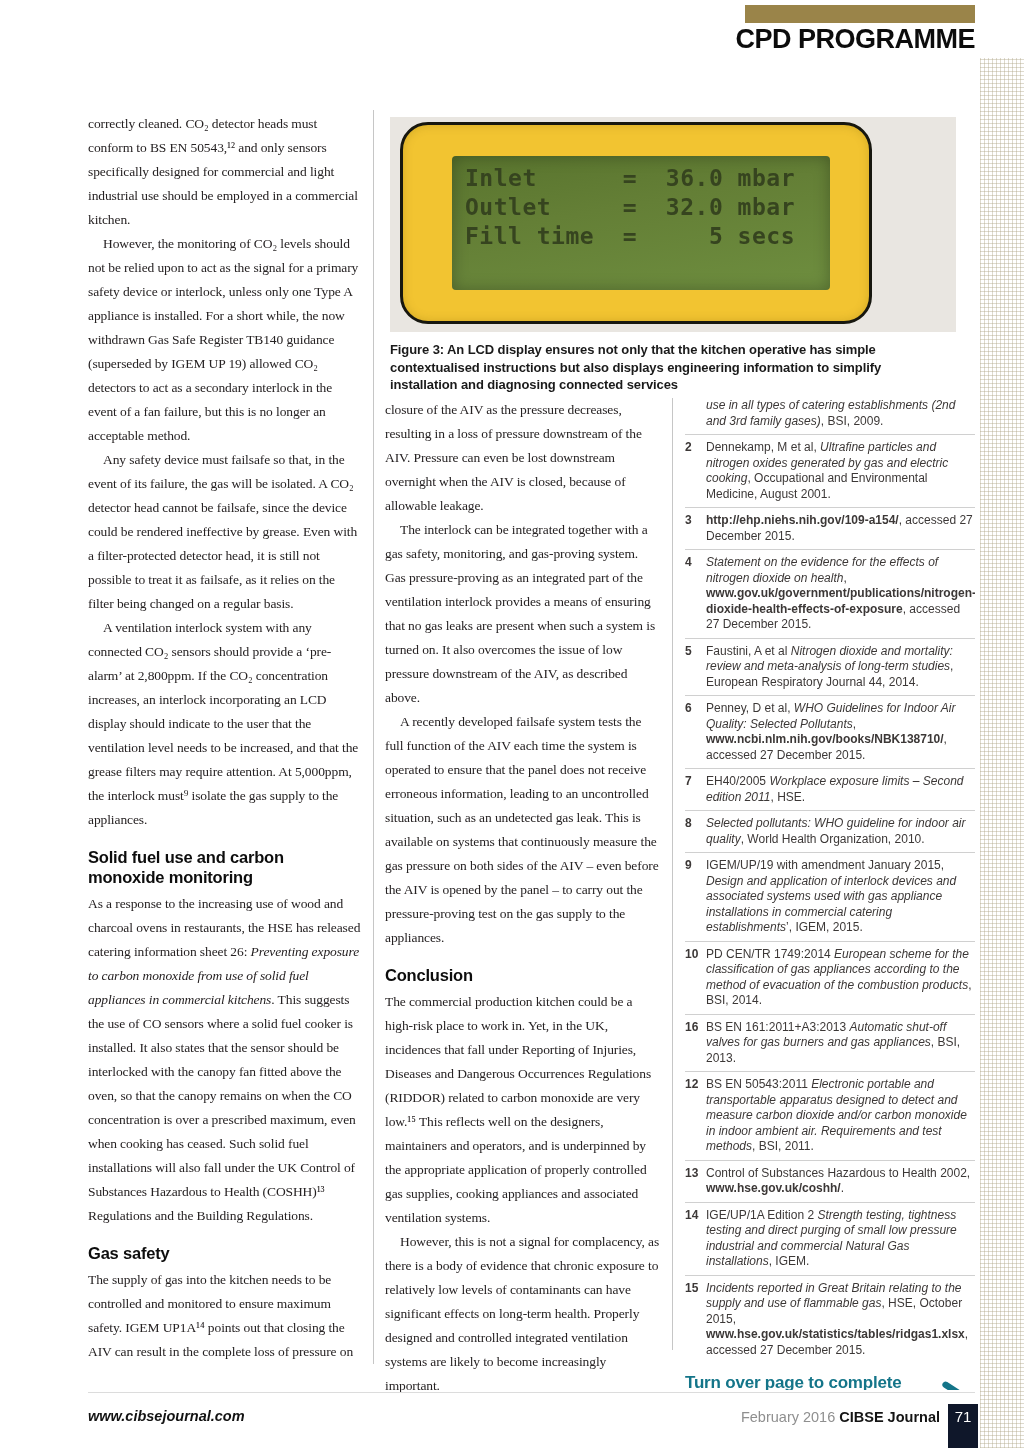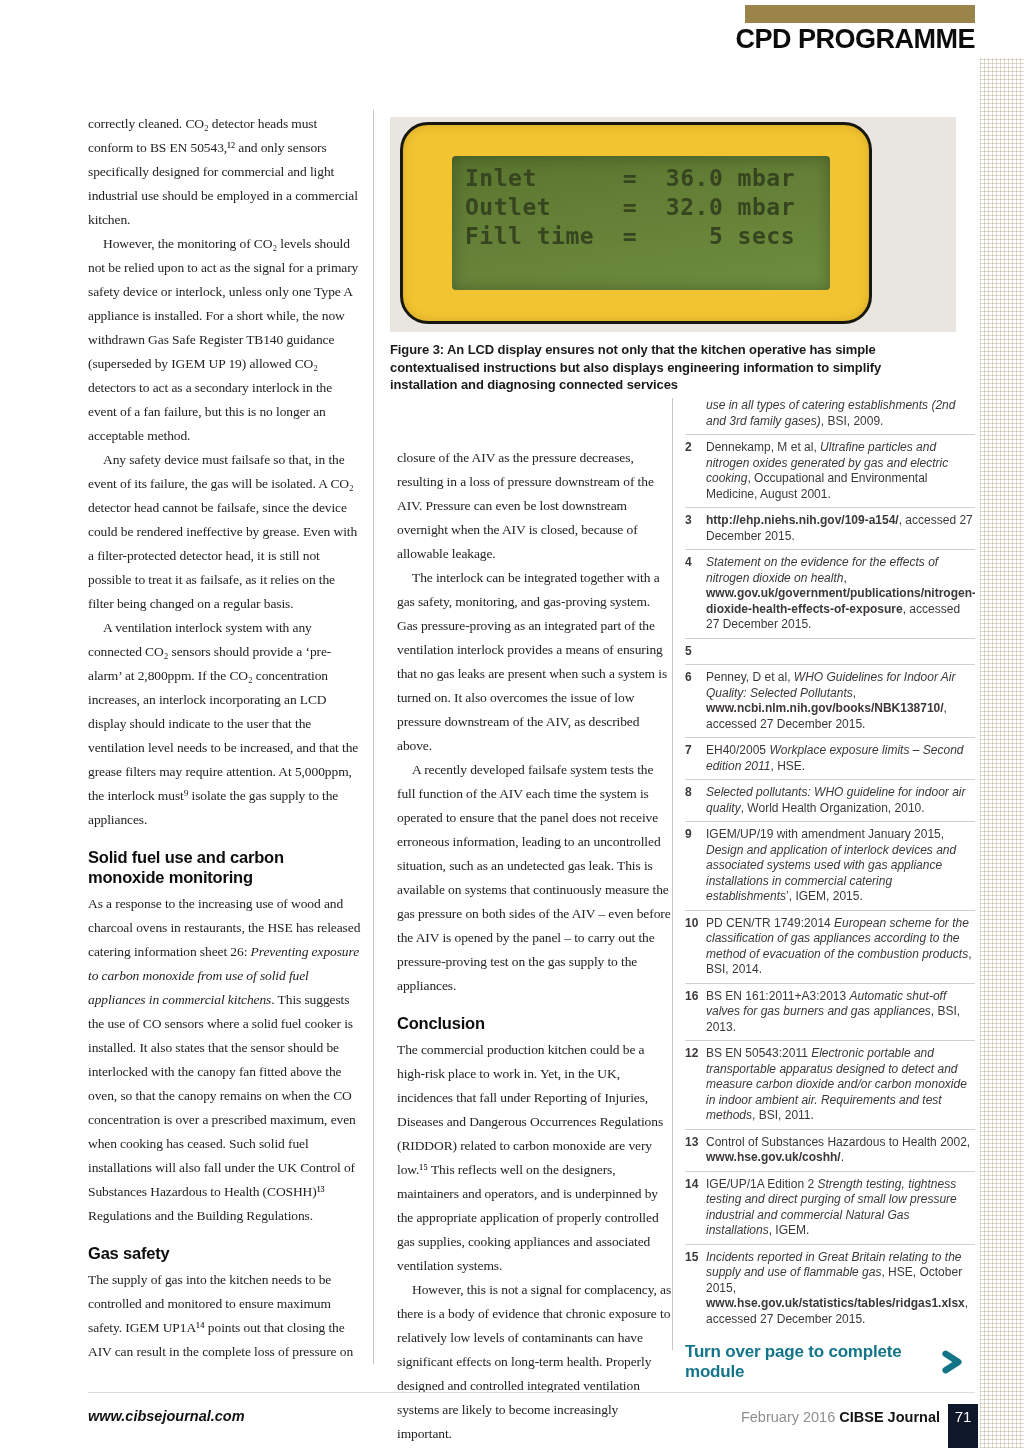--- a/index.html
+++ b/index.html
@@ -30,21 +30,21 @@
     font-family:"DejaVu Sans Mono",monospace;font-weight:bold;font-size:23px;line-height:29px;
     color:#36441f;white-space:pre;letter-spacing:0.5px;
   }
   .fig-caption{
     position:absolute;left:390px;top:341px;width:525px;
     font-weight:bold;font-size:13px;line-height:17.5px;color:#1a1a1a;letter-spacing:-0.1px;
   }
   
   .col{position:absolute;overflow:hidden;}
   #left-col{left:88px;top:112px;width:274px;height:1256px;}
-  #mid-col{left:397px;top:398px;width:276px;height:998px;margin-top:48px;}
+  #mid-col{left:385px;top:398px;width:276px;height:998px;}
   #right-col{left:685px;top:398px;width:290px;height:992px;}
   .vdiv{position:absolute;width:1px;background:#c6c6c6;}
   #vdiv1{left:373px;top:110px;height:1254px;}
   #vdiv2{left:672px;top:398px;height:952px;}
   .col p{
     margin:0;font-family:"Liberation Serif","DejaVu Serif",serif;
     font-size:13.5px;line-height:24px;color:#262223;letter-spacing:-0.1px;
   }
   .col p.indent{text-indent:15px;}
   .col h2{
@@ -153,20 +153,21 @@
       <div class="ref">
         <span class="num">3</span>
         <span class="txt"><span class="r-b">http://ehp.niehs.nih.gov/109-a154/</span><span class="r-n">, accessed 27 December 2015.</span></span>
       </div>
       <div class="ref">
         <span class="num">4</span>
         <span class="txt"><span class="r-i">Statement on the evidence for the effects of nitrogen dioxide on health</span><span class="r-n">, </span><span class="r-b">www.gov.uk/government/publications/nitrogen-dioxide-health-effects-of-exposure</span><span class="r-n">, accessed 27 December 2015.</span></span>
       </div>
       <div class="ref">
         <span class="num">5</span>
+        <span class="txt"><span class="r-n">Faustini, A et al </span><span class="r-i">Nitrogen dioxide and mortality: review and meta-analysis of long-term studies</span><span class="r-n">, European Respiratory Journal 44, 2014.</span></span>
       </div>
       <div class="ref">
         <span class="num">6</span>
         <span class="txt"><span class="r-n">Penney, D et al, </span><span class="r-i">WHO Guidelines for Indoor Air Quality: Selected Pollutants</span><span class="r-n">, </span><span class="r-b">www.ncbi.nlm.nih.gov/books/NBK138710/</span><span class="r-n">, accessed 27 December 2015.</span></span>
       </div>
       <div class="ref">
         <span class="num">7</span>
         <span class="txt"><span class="r-n">EH40/2005 </span><span class="r-i">Workplace exposure limits – Second edition 2011</span><span class="r-n">, HSE.</span></span>
       </div>
       <div class="ref">

